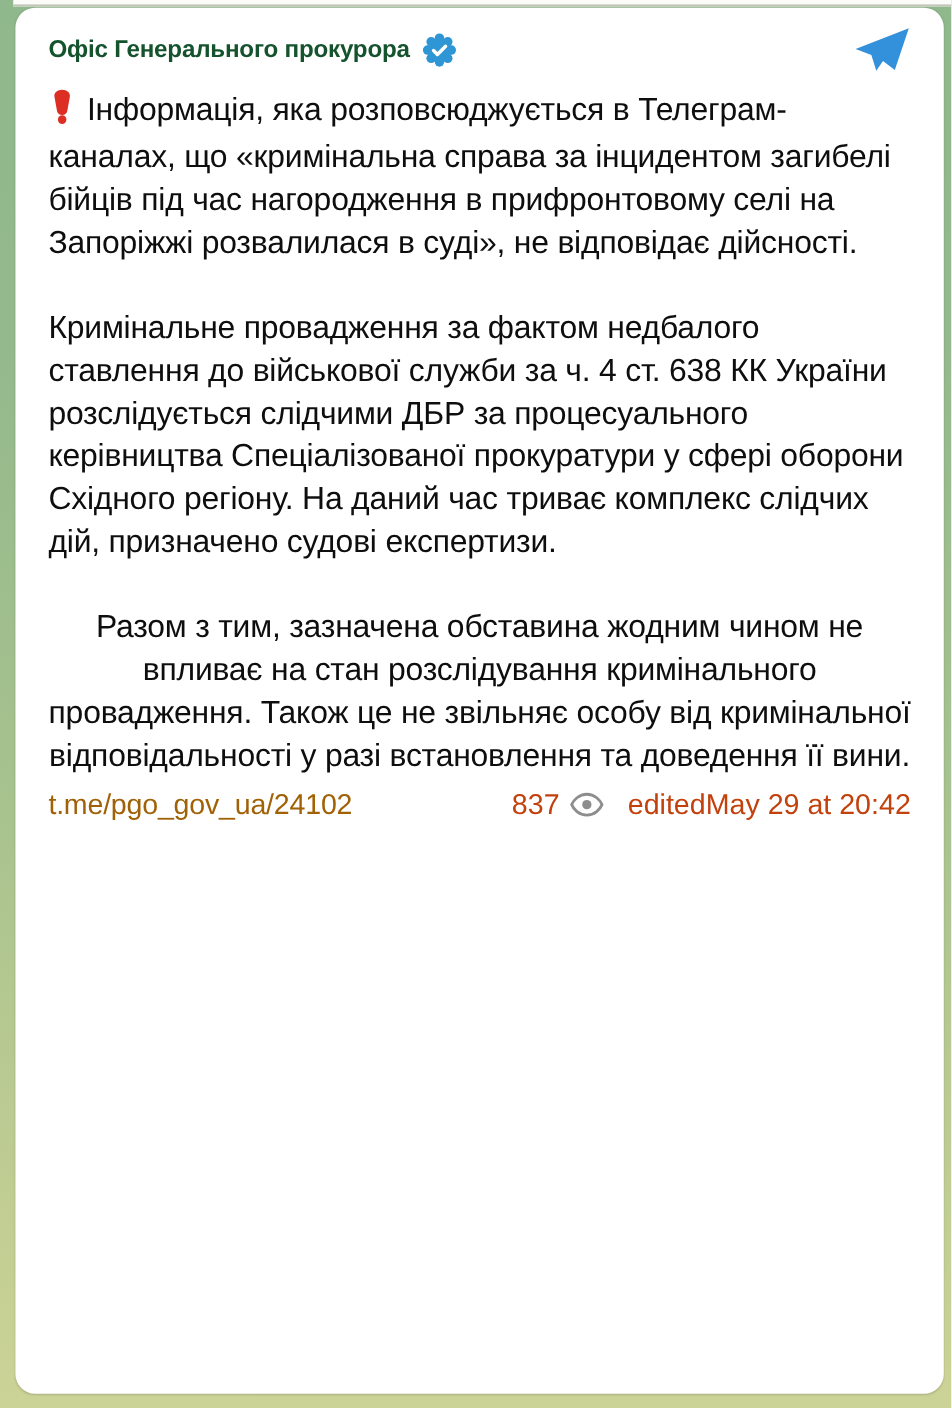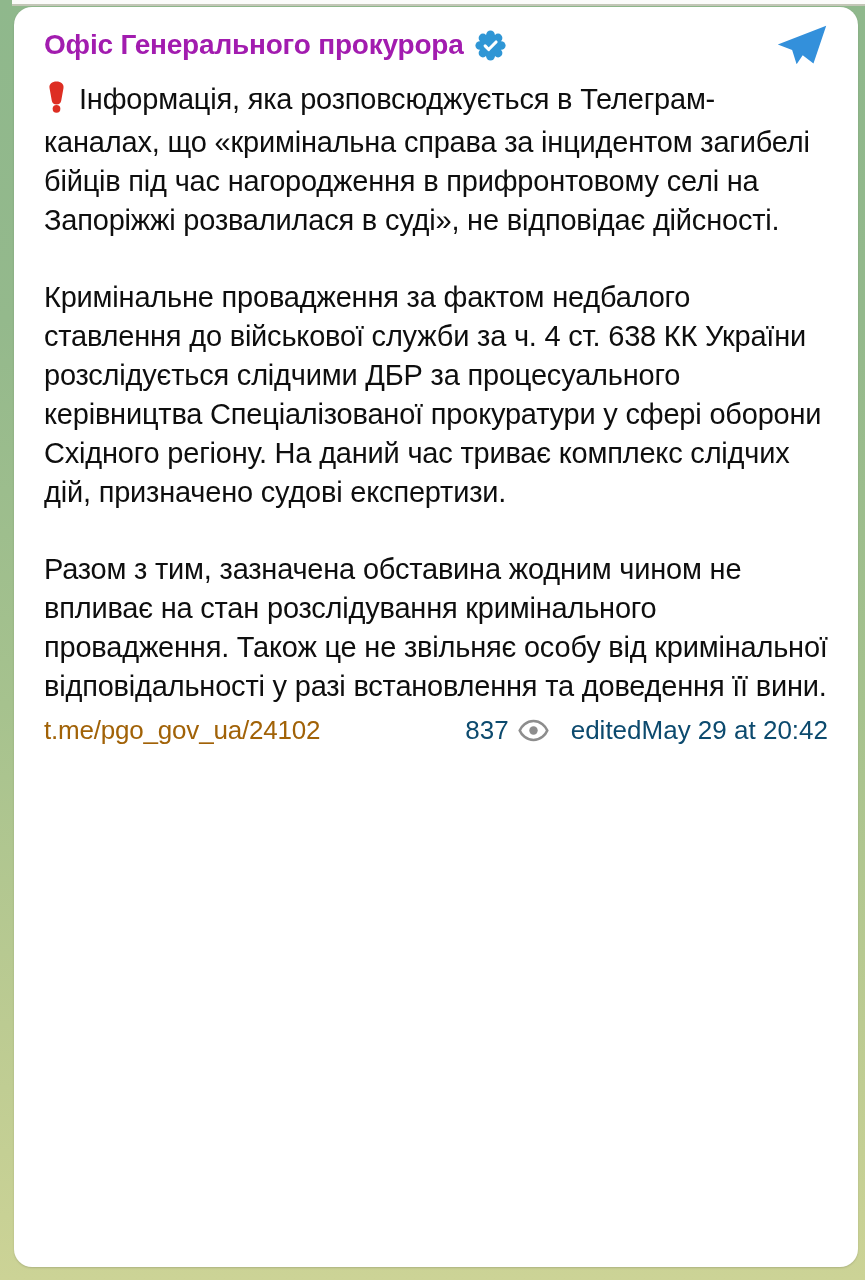--- a/index.html
+++ b/index.html
@@ -17,39 +17,39 @@
     background:#fbfbfa;border-bottom:2px solid #c2c6b6;
   }
   .bubble{
     position:absolute;left:14px;right:7px;top:7px;bottom:13px;
     background:#ffffff;border-radius:18px;
     padding:18px 30px 14px 30px;box-sizing:border-box;
     box-shadow:0 1px 2px rgba(0,0,0,.15);
   }
   .header{display:flex;align-items:center;height:40px;}
   .channel-name{
-    font-size:28px;font-weight:700;color:#a21caf;line-height:1;
+    font-size:22px;font-weight:700;color:#14532d;line-height:1;
     white-space:nowrap;letter-spacing:-0.2px;cursor:pointer;
   }
   .badge{margin-left:11px;display:flex;align-items:center;}
   .plane{margin-left:auto;display:flex;align-items:center;cursor:pointer;}
   .msg-body{
     margin-top:15px;font-size:29px;line-height:39px;color:#0e0e0e;
     letter-spacing:-0.2px;
   }
   .msg-body p{margin:0 0 38px 0;}
-  .msg-body p:last-child{margin-bottom:0;}
+  .msg-body p:last-child{margin-bottom:0;text-align:center;}
   .excl-icon{
     display:inline-block;vertical-align:-4px;margin-right:10px;
   }
   .footer{
     display:flex;align-items:center;margin-top:7px;font-size:26px;line-height:34px;
   }
   .post-link{color:#a16207;text-decoration:none;cursor:pointer;letter-spacing:-0.2px;}
-  .meta{margin-left:auto;display:flex;align-items:center;color:#0c4a6e;}
+  .meta{margin-left:auto;display:flex;align-items:center;color:#c2410c;}
   .views-count{margin-right:9px;}
   .eye{display:flex;align-items:center;margin-right:22px;}
   .edited-label{margin-right:0;}
 </style>
 </head>
 <body>
 
 <div class="chat-bg"></div>
 <div class="prev-msg-sliver"></div>
 

